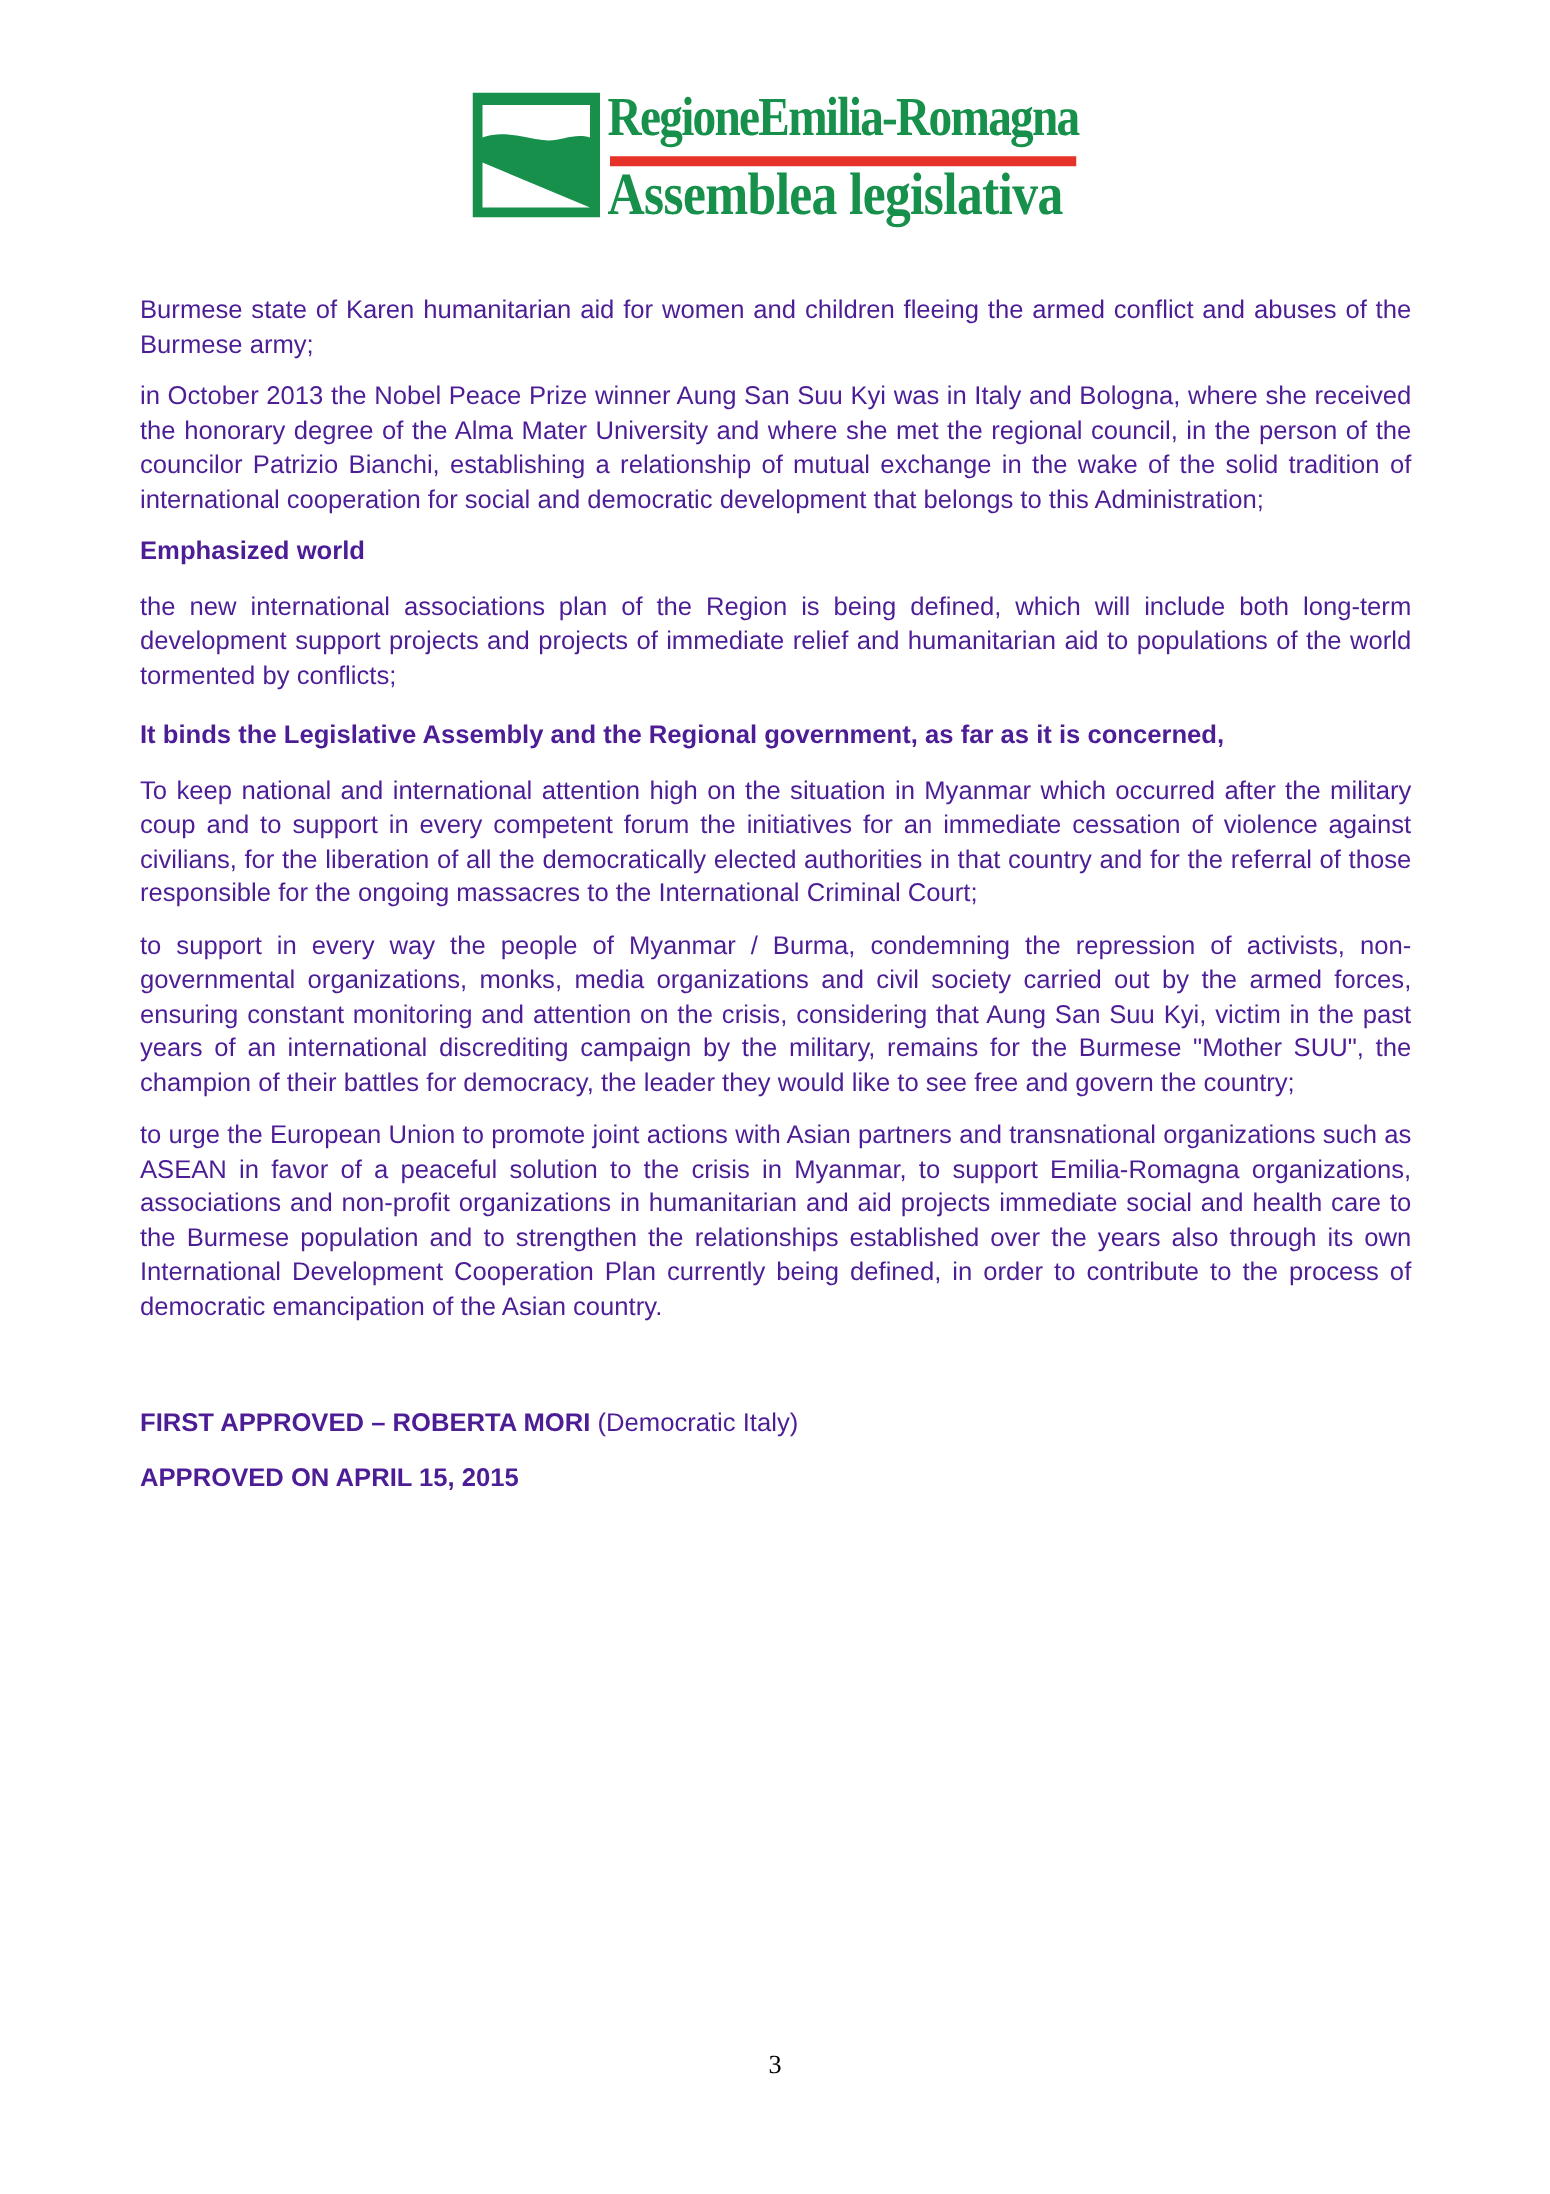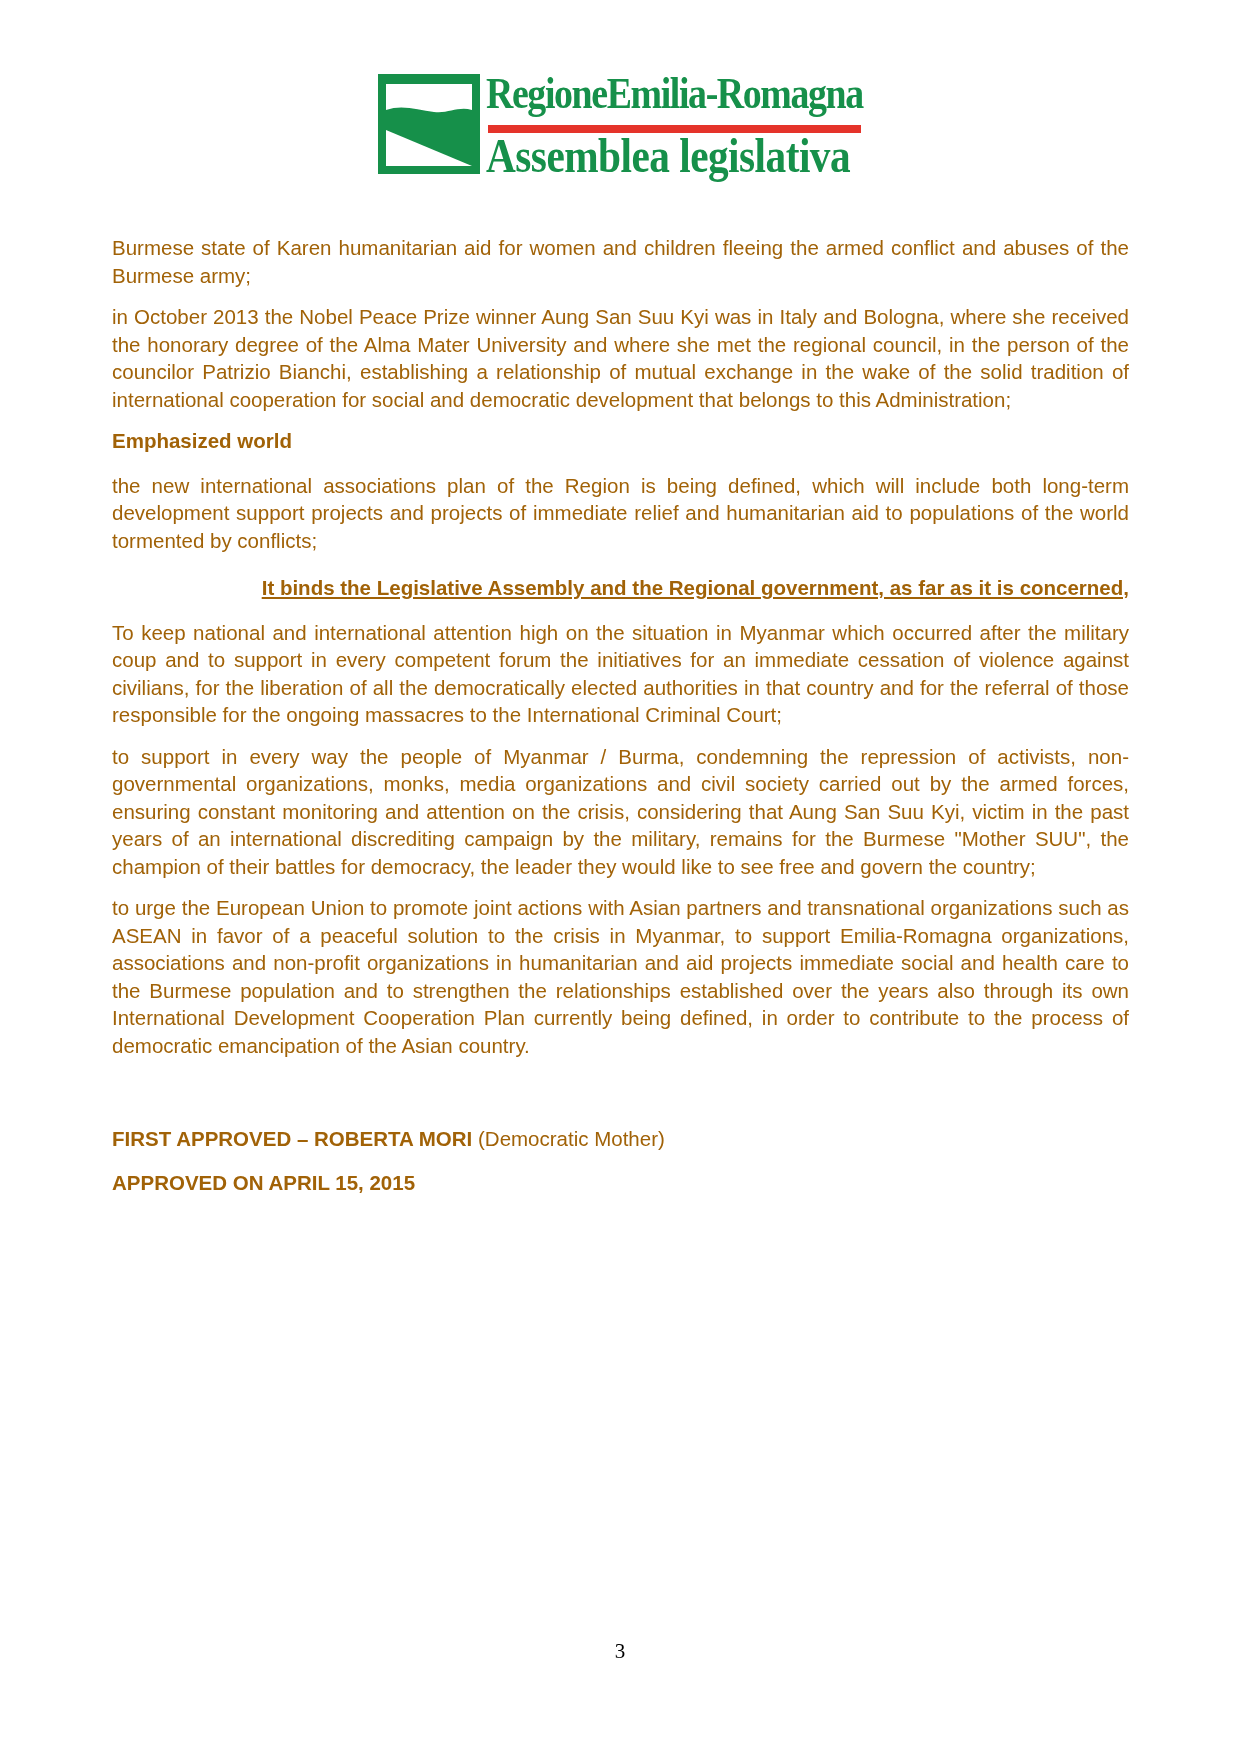--- a/index.html
+++ b/index.html
@@ -2,24 +2,24 @@
 <html><head>
   <meta charset="utf-8">
   <style>
     html, body { margin: 0; padding: 0; background: #ffffff; }
     body { width: 1240px; height: 1755px; position: relative; overflow: hidden; }
     .logo { position: absolute; left: 378px; top: 74px; width: 484px; height: 112px; }
     .logo-box { position: absolute; left: 0; top: 0; width: 102px; height: 100px; }
     .logo-title { position: absolute; left: 108px; top: -6px; font-family: "Liberation Serif", "DejaVu Serif", serif; font-weight: bold; color: #16904a; font-size: 44px; letter-spacing: -1.6px; white-space: nowrap; transform: scaleX(0.86); transform-origin: left top; }
     .logo-bar { position: absolute; left: 110px; top: 51px; width: 373px; height: 8px; background: #e5332a; }
     .logo-sub { position: absolute; left: 108px; top: 54px; font-family: "Liberation Serif", "DejaVu Serif", serif; font-weight: bold; color: #16904a; font-size: 48px; letter-spacing: -0.6px; white-space: nowrap; transform: scaleX(0.86); transform-origin: left top; }
-    .content { position: absolute; left: 112px; top: 234px; width: 1017px; font-family: "Liberation Sans", "DejaVu Sans", sans-serif; font-size: 20.5px; line-height: 27.5px; color: #a16207; }
+    .content { position: absolute; left: 112px; top: 234px; width: 1017px; font-family: "Liberation Sans", "DejaVu Sans", sans-serif; font-size: 20.5px; line-height: 27.5px; color: #4c1d95; }
     .content p { margin: 0 0 14px 0; text-align: justify; }
     .content p.head { font-weight: bold; margin-bottom: 17px; }
-    .content p.center { font-weight: bold; text-align: right; margin: 20px 0 17px 0; text-decoration: underline; }
+    .content p.center { font-weight: bold; text-align: left; margin: 20px 0 17px 0; }
     .spacer { height: 52px; }
     .content p.sig { font-weight: bold; text-align: left; margin-bottom: 16px; }
     .sig .light { font-weight: normal; }
     .page-num { position: absolute; left: 0; width: 1240px; top: 1639px; text-align: center; font-family: "Liberation Serif", "DejaVu Serif", serif; font-size: 21px; color: #000; }
   </style>
 </head>
 <body>
 
 <div class="logo">
   <svg class="logo-box" viewBox="0 0 102 100" width="102" height="100">
@@ -35,17 +35,17 @@
 <div class="content">
   <p>Burmese state of Karen humanitarian aid for women and children fleeing the armed conflict and abuses of the Burmese army;</p>
   <p>in October 2013 the Nobel Peace Prize winner Aung San Suu Kyi was in Italy and Bologna, where she received the honorary degree of the Alma Mater University and where she met the regional council, in the person of the councilor Patrizio Bianchi, establishing a relationship of mutual exchange in the wake of the solid tradition of international cooperation for social and democratic development that belongs to this Administration;</p>
   <p class="head">Emphasized world</p>
   <p>the new international associations plan of the Region is being defined, which will include both long-term development support projects and projects of immediate relief and humanitarian aid to populations of the world tormented by conflicts;</p>
   <p class="center">It binds the Legislative Assembly and the Regional government, as far as it is concerned,</p>
   <p>To keep national and international attention high on the situation in Myanmar which occurred after the military coup and to support in every competent forum the initiatives for an immediate cessation of violence against civilians, for the liberation of all the democratically elected authorities in that country and for the referral of those responsible for the ongoing massacres to the International Criminal Court;</p>
   <p>to support in every way the people of Myanmar / Burma, condemning the repression of activists, non-governmental organizations, monks, media organizations and civil society carried out by the armed forces, ensuring constant monitoring and attention on the crisis, considering that Aung San Suu Kyi, victim in the past years of an international discrediting campaign by the military, remains for the Burmese "Mother SUU", the champion of their battles for democracy, the leader they would like to see free and govern the country;</p>
   <p>to urge the European Union to promote joint actions with Asian partners and transnational organizations such as ASEAN in favor of a peaceful solution to the crisis in Myanmar, to support Emilia-Romagna organizations, associations and non-profit organizations in humanitarian and aid projects immediate social and health care to the Burmese population and to strengthen the relationships established over the years also through its own International Development Cooperation Plan currently being defined, in order to contribute to the process of democratic emancipation of the Asian country.</p>
   <div class="spacer"></div>
-  <p class="sig"><span>FIRST APPROVED – ROBERTA MORI</span> <span class="light">(Democratic Mother)</span></p>
+  <p class="sig"><span>FIRST APPROVED – ROBERTA MORI</span> <span class="light">(Democratic Italy)</span></p>
   <p class="sig">APPROVED ON APRIL 15, 2015</p>
 </div>
 
 <div class="page-num">3</div>
 
 </body></html>

